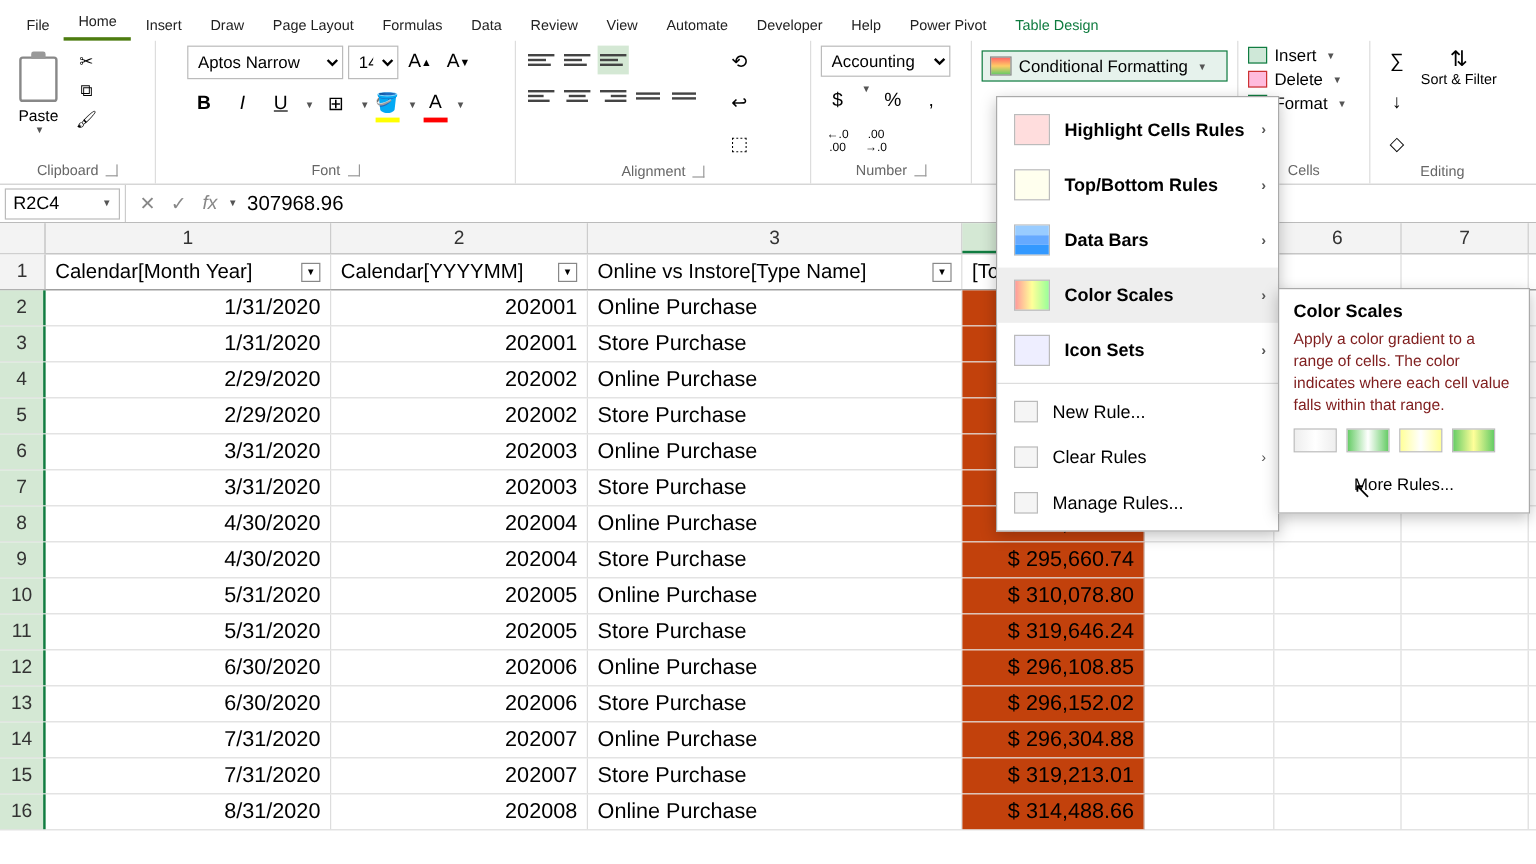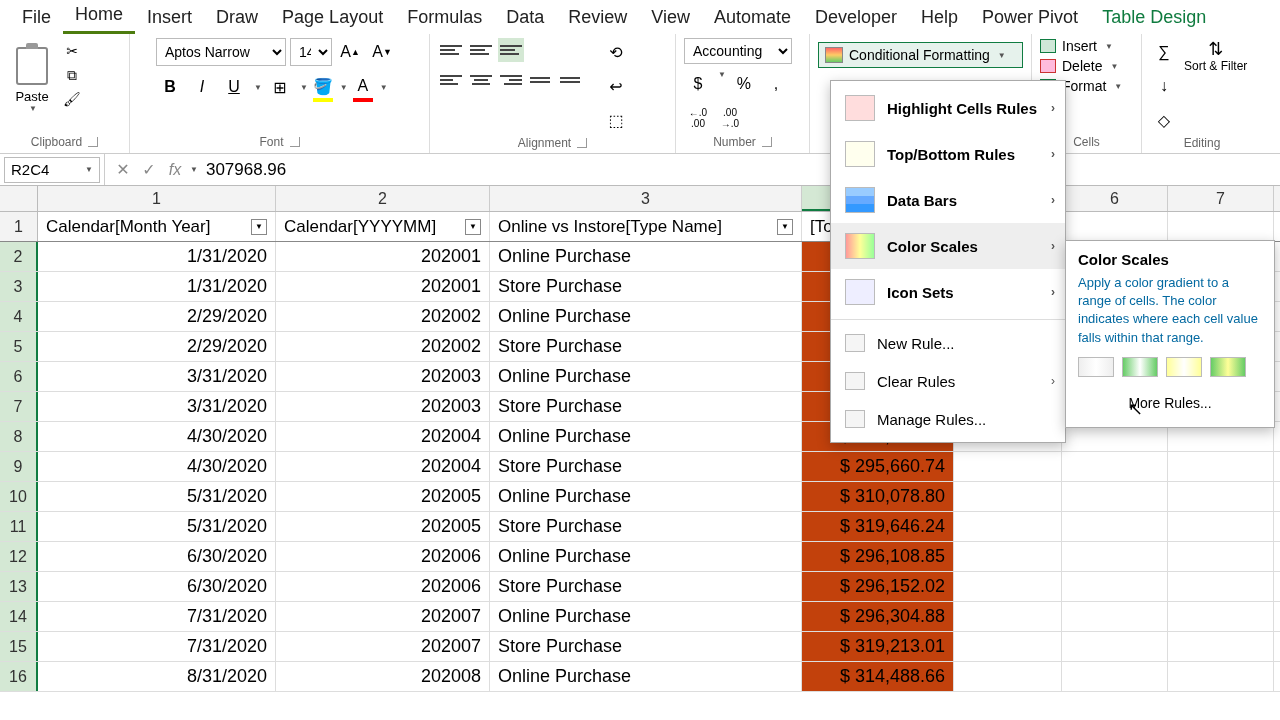--- a/index.html
+++ b/index.html
@@ -1,20 +1,20 @@
 <!DOCTYPE html>
 <html><head>
 <meta charset="utf-8">
 <style>
 * { box-sizing: border-box; margin: 0; padding: 0; font-family: 'Segoe UI', Arial, sans-serif; }
 body { background: #fff; width: 1280px; height: 720px; overflow: hidden; position: relative; }
 
 
 .ribbon-tabs { display: flex; height: 34px; align-items: flex-end; padding: 0 10px; }
-.ribbon-tab { padding: 6px 12px; font-size: 18px; cursor: pointer; color: #222; }
+.ribbon-tab { padding: 6px 12px; font-size: 12px; cursor: pointer; color: #222; }
 .ribbon-tab.active { border-bottom: 3px solid #4d7c0f; font-weight: 400; }
 .ribbon-tab.design { color: #0f7b3f; }
 
 
 .ribbon { display: flex; height: 120px; border-bottom: 1px solid #ccc; background: #fff; position: relative; }
 .ribbon-group { display: flex; flex-direction: column; border-right: 1px solid #ddd; padding: 4px 8px 2px 8px; height: 100%; }
 .ribbon-group-label { font-size: 12px; text-align: center; color: #666; margin-top: auto; padding: 2px 0; display: flex; align-items: center; justify-content: center; gap: 6px;}
 .dialog-launcher { width: 10px; height: 10px; border: 1px solid #999; border-top: none; border-left: none; display: inline-block; }
 
 
@@ -98,21 +98,21 @@
 .cf-menu-icon.db span { flex:1; } 
 .cf-menu-icon.cs { background: linear-gradient(90deg, #f99, #ff9, #9f9);}
 .cf-menu-icon.is { background: #eef;}
 .cf-menu-sep { height: 1px; background: #ddd; margin: 4px 0;}
 .cf-menu-chevron { position: absolute; right: 10px; font-size: 12px; color: #555;}
 .cf-menu-small-icon { width: 20px; height: 18px; border: 1px solid #bbb; background: #f5f5f5;}
 
 
 .cs-submenu { position: absolute; left: 1065px; top: 240px; width: 210px; background: #fff; border: 1px solid #aaa; box-shadow: 0 4px 12px rgba(0,0,0,.25); z-index: 11; padding: 10px 12px 12px 12px;}
 .cs-title { font-weight: 700; font-size: 15px; margin-bottom: 6px;}
-.cs-desc { font-size: 13px; color: #0369a1; line-height: 1.4; margin-bottom: 10px;}
+.cs-desc { font-size: 13px; color: #7f1d1d; line-height: 1.4; margin-bottom: 10px;}
 .cs-swatches { display: flex; gap: 8px; margin-bottom: 14px;}
 .cs-swatch { width: 36px; height: 20px; border: 1px solid #bbb;}
 .cs-swatch.s1 { background: linear-gradient(90deg,#eee,#fff,#eee);}
 .cs-swatch.s2 { background: linear-gradient(90deg,#6c6,#fff,#6c6);}
 .cs-swatch.s3 { background: linear-gradient(90deg,#ff9,#fff,#ff9);}
 .cs-swatch.s4 { background: linear-gradient(90deg,#6c6,#ff9,#6c6);}
 .cs-more { font-size: 14px; text-align: center; cursor: pointer; padding: 4px;}
 
 .cursor { position: absolute; left: 1128px; top: 398px; z-index: 20; font-size: 18px; pointer-events: none;}
 </style>

